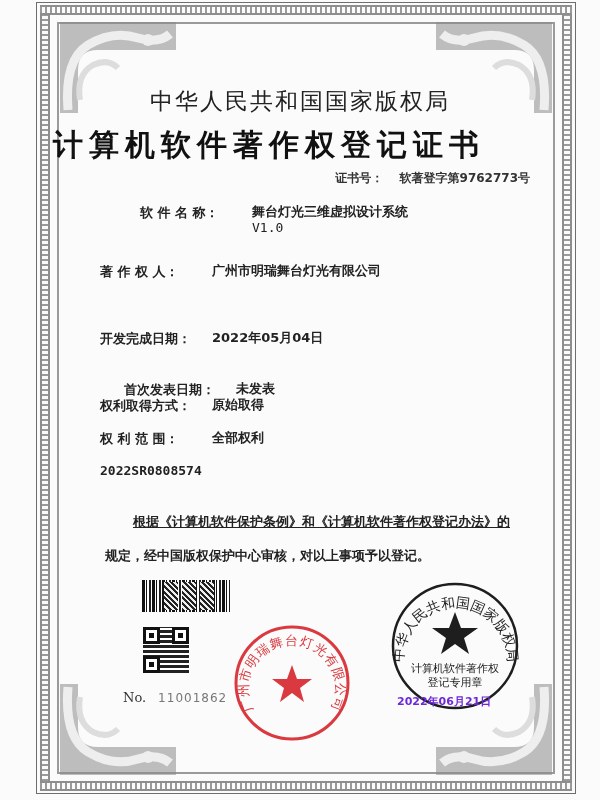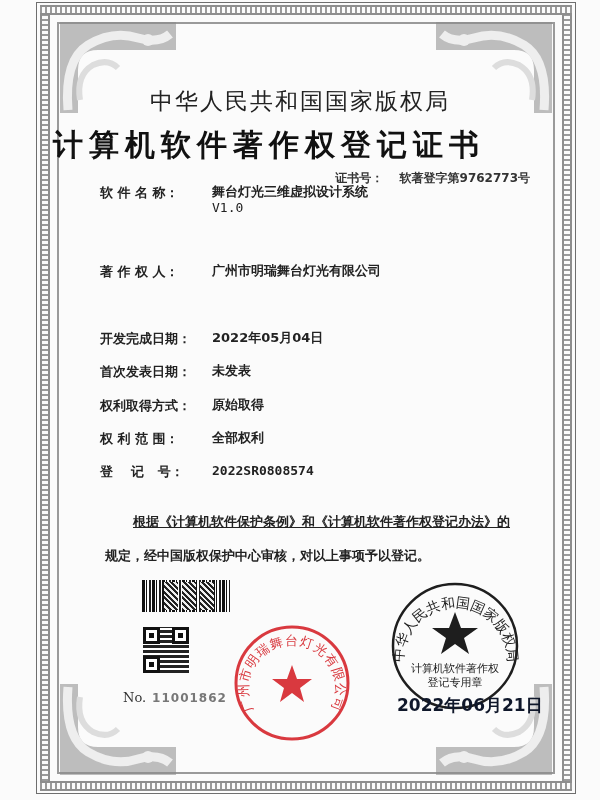--- a/index.html
+++ b/index.html
@@ -50,27 +50,27 @@
   .barcode { position:absolute; left:142px; top:580px; width:88px; height:32px;
     background: repeating-linear-gradient(90deg,#111 0 3px,#fff 3px 4px,#111 4px 5px,#fff 5px 7px,#222 7px 9px,#fff 9px 10px); }
   .barcode .blk { position:absolute; top:2px; height:28px; background:
       repeating-linear-gradient(45deg,#222 0 2px,#eee 2px 4px); }
   .qr { position:absolute; left:143px; top:627px; width:46px; height:46px; background:
       repeating-linear-gradient(0deg,#222 0 3px,#fff 3px 5px),#fff; }
   .qr .finder { position:absolute; width:11px; height:11px; border:3px solid #111; background:#fff; box-sizing:content-box; }
   .qr .finder::after { content:""; position:absolute; left:3px; top:3px; width:5px; height:5px; background:#111; }
   .no { position:absolute; left:123px; top:690px; font-family:"DejaVu Serif","Liberation Serif",serif;
         font-size:13px; color:#333; }
-  .no .num { font-family:"DejaVu Sans","Liberation Sans",sans-serif; font-size:12px; color:#777; margin-left:6px; letter-spacing:1px;font-weight:bold; }
+  .no .num { font-family:"DejaVu Sans","Liberation Sans",sans-serif; font-size:12px; color:#777; margin-left:12px; letter-spacing:1px; }
 
   .seal { position:absolute; }
   .seal-red { left:232px; top:623px; width:120px; height:120px; }
   .seal-black { left:383px; top:580px; width:145px; height:130px; }
   .date-issue { position:absolute; left:397px; top:694px; font-family:"DejaVu Sans","Liberation Sans",sans-serif;
-                font-size:17px; font-weight:bold; color:#0f172a; }
+                font-size:11px; font-weight:bold; color:#6d28d9; }
 </style>
 </head>
 <body>
 
 <div class="border-outer"></div>
 <div class="greek-band top"></div>
 <div class="greek-band bottom"></div>
 <div class="greek-band left"></div>
 <div class="greek-band right"></div>
 <div class="inner-line"></div>
@@ -108,49 +108,48 @@
     </svg>
 </div>
 
 <div class="title1">中华人民共和国国家版权局</div>
 <div class="title2">计算机软件著作权登记证书</div>
 <div class="certno">
   <span class="lbl">证书号：</span>
   <span>软著登字第9762773号</span>
 </div>
 
-<div class="field" style="top:184px;">
+<div class="field" style="top:204px;margin-left:40px;">
   <span class="k">软 件 名 称：</span>
   <span class="v">
     <span>舞台灯光三维虚拟设计系统</span><br>
     <span class="v-serif">V1.0</span>
   </span>
 </div>
 <div class="field" style="top:263px;">
   <span class="k">著 作 权 人：</span>
   <span class="v">广州市明瑞舞台灯光有限公司</span>
 </div>
 <div class="field" style="top:330px;">
   <span class="k">开发完成日期：</span>
   <span class="v">2022年05月04日</span>
 </div>
-<div class="field" style="top:363px;">
+<div class="field" style="top:381px;margin-left:24px;">
   <span class="k">首次发表日期：</span>
   <span class="v">未发表</span>
 </div>
 <div class="field" style="top:397px;">
   <span class="k">权利取得方式：</span>
   <span class="v">原始取得</span>
 </div>
 <div class="field" style="top:430px;">
   <span class="k">权 利 范 围：</span>
   <span class="v">全部权利</span>
 </div>
 <div class="field" style="top:463px;">
-  <span class="k" style="white-space:pre;">登    记   号：</span>
   <span class="v v-serif" style="font-weight:bold;">2022SR0808574</span>
 </div>
 
 <div class="para" style="top:505px;">
   <div class="indent">根据《计算机软件保护条例》和《计算机软件著作权登记办法》的</div>
   <div>规定，经中国版权保护中心审核，对以上事项予以登记。</div>
 </div>
 
 <div class="barcode">
   <div class="blk" style="left:22px;width:14px;"></div>

